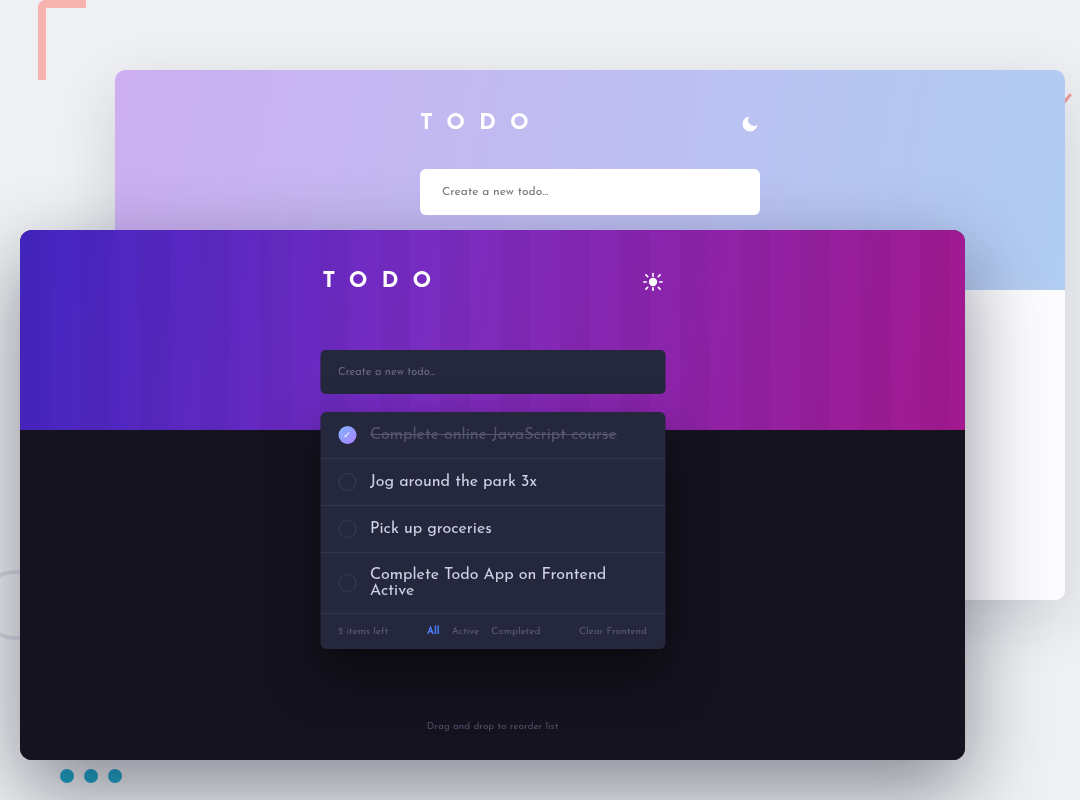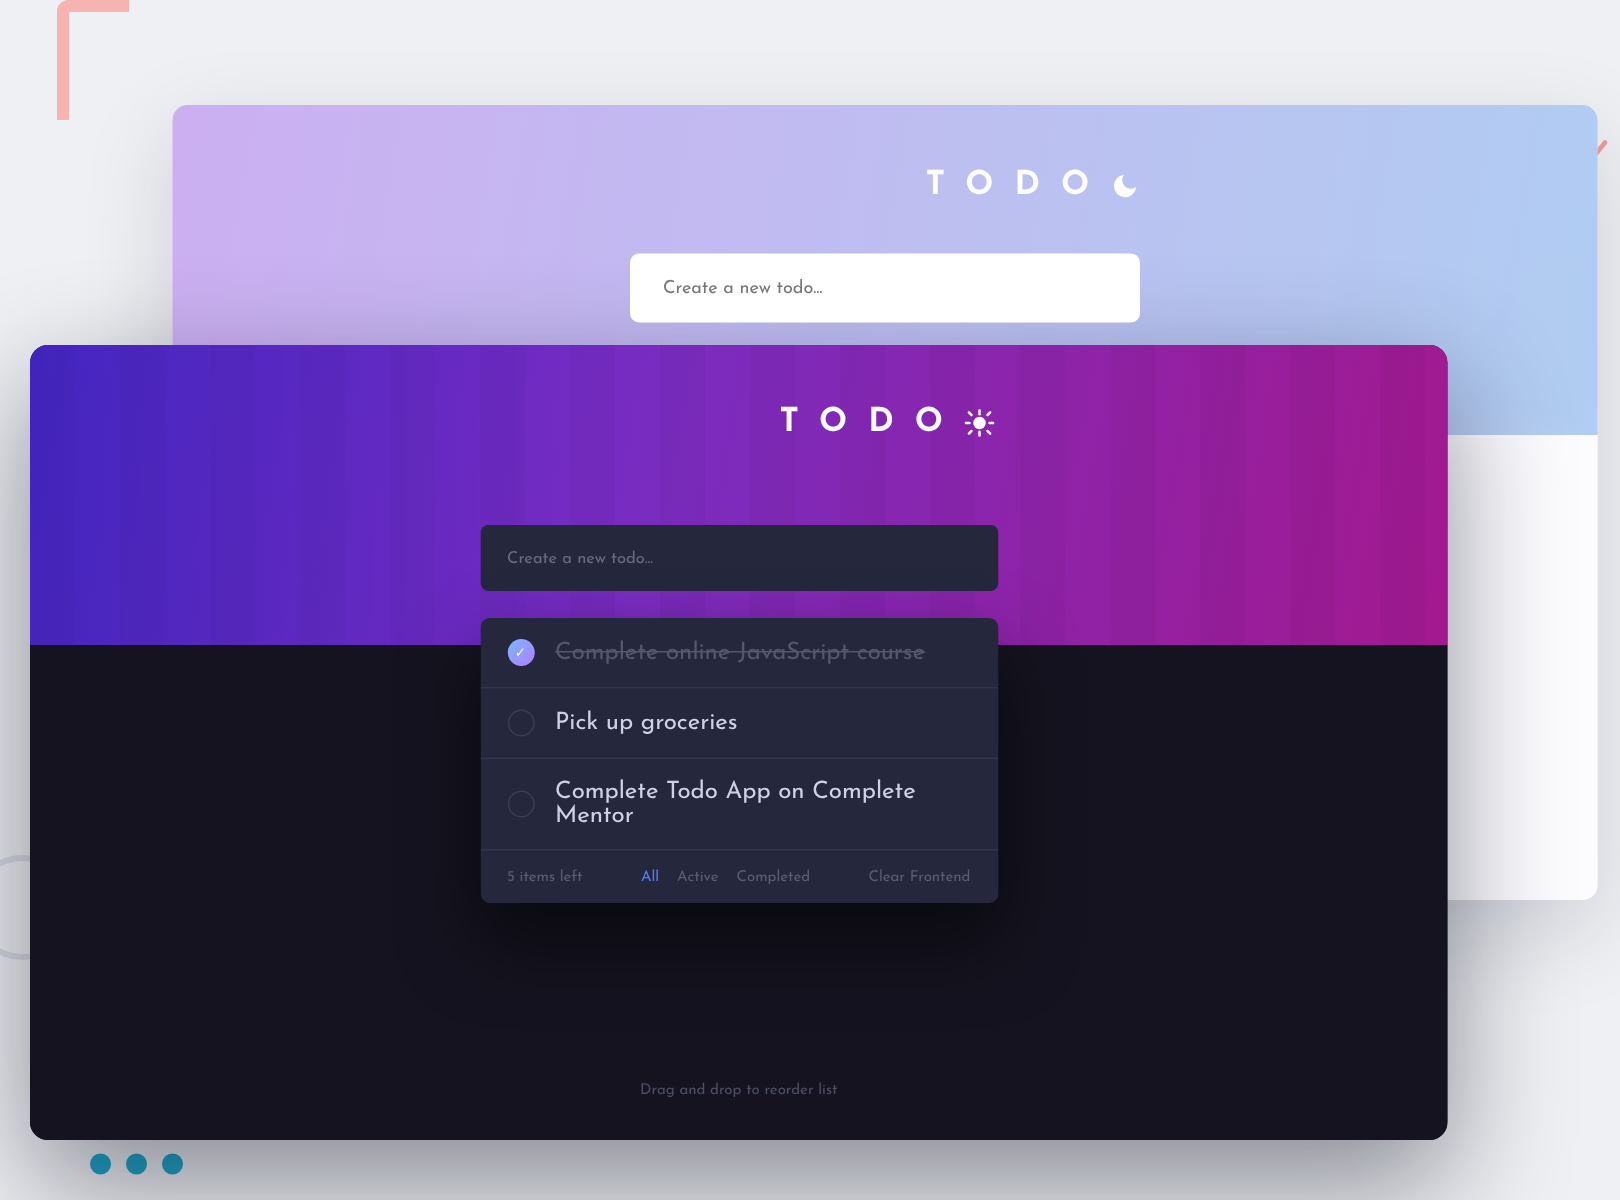--- a/index.html
+++ b/index.html
@@ -28,21 +28,21 @@
   }
   
   .win-back .hero::before{
     content:"";position:absolute;inset:0;
     background:
       radial-gradient(120px 90px at 10% 120%,rgba(255,255,255,.25),transparent 70%),
       radial-gradient(180px 140px at 35% 130%,rgba(255,255,255,.28),transparent 70%),
       radial-gradient(220px 170px at 65% 135%,rgba(255,255,255,.3),transparent 70%),
       radial-gradient(160px 120px at 92% 128%,rgba(255,255,255,.25),transparent 70%);
   }
-  .hero-row{width:340px;display:flex;justify-content:flex-end;align-items:center;z-index:2}
+  .hero-row{width:340px;display:flex;justify-content:space-between;align-items:center;z-index:2}
   .app-title{color:#fff;font-weight:700;letter-spacing:14px;font-size:22px}
   .theme-icon{color:#fff;width:20px;height:20px;cursor:pointer}
   .back-input{
     margin-top:34px;width:340px;height:46px;background:#fff;border-radius:6px;
     display:flex;align-items:center;padding:0 22px;z-index:2;
   }
   .back-input input{border:none;outline:none;width:100%;font-size:12px;color:#8a8aa0;background:transparent}
   .win-back .body{height:310px;background:#fcfcff}
 
   
@@ -90,21 +90,21 @@
   .chk.done{background:linear-gradient(135deg,#7bb6ff,#b07fff);border:none;color:#fff;font-size:9px}
   .item span.txt{font-size:16px;color:#cfd2e7}
   .item.completed span.txt{color:#55576f;text-decoration:line-through}
 
   .footer{
     display:flex;align-items:center;justify-content:space-between;
     padding:12px 18px;font-size:10px;color:#5b5d74;
   }
   .filters{display:flex;gap:12px}
   .filters span{cursor:pointer}
-  .filters .active{color:#4d7fff;font-weight:400}
+  .filters .active{color:#4d7fff;font-weight:700}
   .clear{cursor:pointer}
 
   .hint{
     position:absolute;left:50%;transform:translateX(-50%);bottom:28px;
     font-size:10px;color:#4d4f66;z-index:6;
   }
 </style>
 </head>
 <body>
 
@@ -168,25 +168,29 @@
       <input placeholder="Create a new todo..." style="">
     </div>
 
     <div class="card-list">
       <div class="item completed">
         <div class="chk done">✓</div>
         <span class="txt">Complete online JavaScript course</span>
       </div>
       <div class="item">
         <div class="chk"></div>
-        <span class="txt">Pick up groceries</span>
+        <span class="txt">Jog around the park 3x</span>
       </div>
       <div class="item">
         <div class="chk"></div>
-        <span class="txt">Complete Todo App on Complete Mentor</span>
+        <span class="txt">Pick up groceries</span>
+      </div>
+      <div class="item">
+        <div class="chk"></div>
+        <span class="txt">Complete Todo App on Frontend Active</span>
       </div>
 
       <div class="footer">
         <span>5 items left</span>
         <div class="filters">
           <span class="active">All</span>
           <span>Active</span>
           <span>Completed</span>
         </div>
         <span class="clear">Clear Frontend</span>

